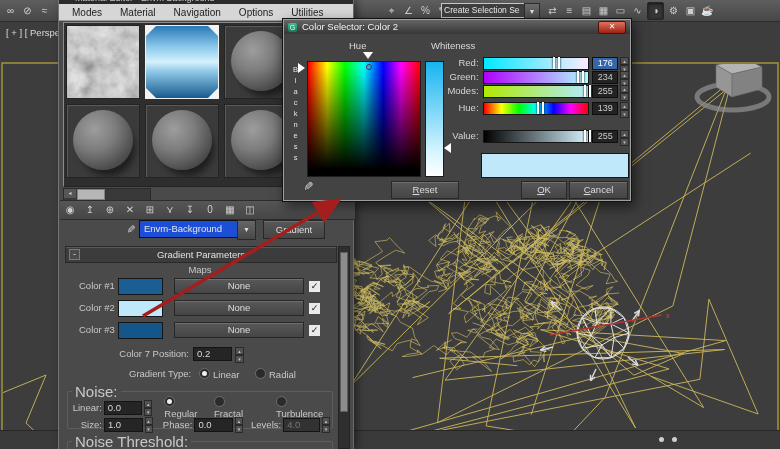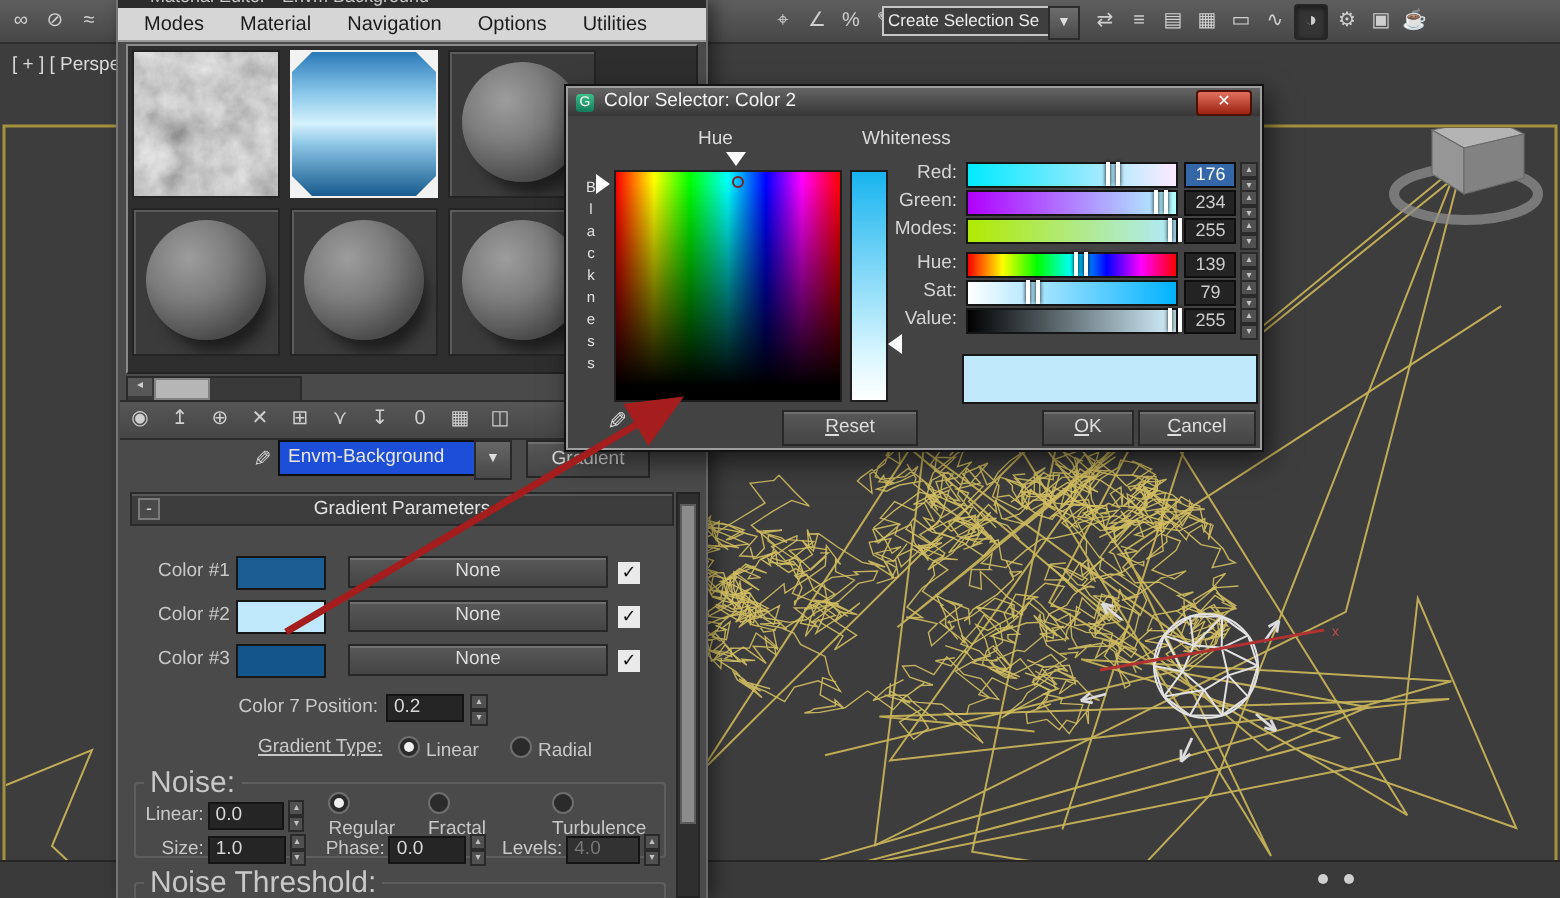--- a/index.html
+++ b/index.html
@@ -91,36 +91,36 @@
     background:#505050;border:1px solid #2a2a2a;}
   .radio{display:inline-block;width:9px;height:9px;border-radius:50%;background:#2b2b2b;
     border:1px solid #6e6e6e;position:relative;margin-right:3px;vertical-align:-1px;}
   .radio.on::after{content:"";position:absolute;inset:2px;border-radius:50%;background:#efefef;}
   .melabel{font-size:9.5px;color:#c8c8c8;}
   #pos-row{position:absolute;left:0;top:347px;width:294px;height:14px;}
   #pos-row .melabel{position:absolute;left:56px;width:74px;text-align:right;line-height:14px;}
   #pos-row .numfield{position:absolute;left:134px;top:0;width:34px;}
   #pos-row .spin{position:absolute;left:174px;top:0;}
   #type-row{position:absolute;left:0;top:368px;width:294px;height:13px;font-size:9.5px;color:#c8c8c8;}
-  #type-row .melabel{position:absolute;left:70px;text-decoration:underline;}
+  #type-row .melabel{position:absolute;left:70px;}
   .tr-opt{position:absolute;}
   fieldset.grp{position:absolute;left:8px;width:264px;border:1px solid #5e5e5e;border-radius:2px;
     margin:0;padding:0;}
   fieldset.grp legend{font-size:15px;color:#c8c8c8;padding:0 3px;margin-left:4px;}
   #noise-group{top:383px;height:44px;}
   #nt-group{top:433px;height:16px;border-bottom:none;}
   .ng-row{position:absolute;left:2px;right:2px;height:13px;display:flex;align-items:center;
     font-size:9.5px;color:#c8c8c8;}
   .ng-lab{text-align:right;margin-right:2px;}
   #me-vscroll{position:absolute;right:3px;top:246px;bottom:0;width:10px;background:#2f2f2f;
     border:1px solid #242424;}
   #me-vthumb{position:absolute;left:1px;top:5px;width:6px;height:158px;background:#8c8c8c;border:1px solid #5c5c5c;}
   
   #colorsel{position:absolute;left:282px;top:18px;width:348px;height:182px;z-index:20;background:#434343;
-    border:1px solid #121212;box-shadow:inset 0 0 0 1px #9e9e9e,3px 5px 12px rgba(0,0,0,.55);margin-top:24px;}
+    border:1px solid #121212;box-shadow:inset 0 0 0 1px #9e9e9e,3px 5px 12px rgba(0,0,0,.55);}
   #cs-title{position:absolute;left:1px;top:1px;right:1px;height:14px;
     background:linear-gradient(#646464,#363636);color:#f2f2f2;font-size:9.5px;line-height:14px;
     padding-left:18px;}
   #cs-ico{position:absolute;left:4px;top:3px;width:9px;height:9px;border-radius:2px;
     background:linear-gradient(#3cc08c,#157a5a);color:#fff;font-size:7px;line-height:9px;text-align:center;}
   #cs-close{position:absolute;right:5px;top:2px;width:26px;height:11px;
     background:linear-gradient(#e2705c,#9c2212);border:1px solid #4e0f06;border-radius:2px;
     color:#fff;font-size:8px;line-height:10px;text-align:center;}
   .cs-toplab{position:absolute;top:21px;font-size:9.5px;color:#dadada;}
   #cs-black{position:absolute;left:8px;top:46px;height:112px;writing-mode:vertical-rl;
@@ -355,20 +355,21 @@
 
   <div id="me-pick">✎</div>
   <div id="me-matname">Envm-Background</div>
   <div id="me-matarrow">▼</div>
   <div id="me-typebtn" class="btn">Gradient</div>
 
   <div id="me-rollhead">
     <b>-</b>
     <span>Gradient Parameters</span>
   </div>
+  <div id="maps-label">Maps</div>
 
   <div class="crow" style="top:277px">
     <span class="clab">Color #1</span>
     <div class="swatch" style="background: rgb(27, 94, 148);"></div>
     <div class="btn">None</div>
     <div class="chk">✓</div>
   </div>
   <div class="crow" style="top:299px">
     <span class="clab">Color #2</span>
     <div class="swatch" style="background: rgb(191, 233, 251);"></div>
@@ -500,31 +501,20 @@
     <span class="cs-lab">Hue:</span>
     <div class="cs-slider g-hue">
         <span class="cs-marker" style="left: calc(54% - 3px);"></span>
       </div>
     <div class="cs-val">139</div>
     <span class="spin">
         <i>▴</i>
         <i>▾</i>
       </span>
   </div>
-  <div class="cs-row" style="top:97px">
-    <span class="cs-lab">Sat:</span>
-    <div class="cs-slider g-sat">
-        <span class="cs-marker" style="left: calc(31% - 3px);"></span>
-      </div>
-    <div class="cs-val">79</div>
-    <span class="spin">
-        <i>▴</i>
-        <i>▾</i>
-      </span>
-  </div>
   <div class="cs-row" style="top:111px">
     <span class="cs-lab">Value:</span>
     <div class="cs-slider g-val">
         <span class="cs-marker" style="left: calc(99% - 3px);"></span>
       </div>
     <div class="cs-val">255</div>
     <span class="spin">
         <i>▴</i>
         <i>▾</i>
       </span>

